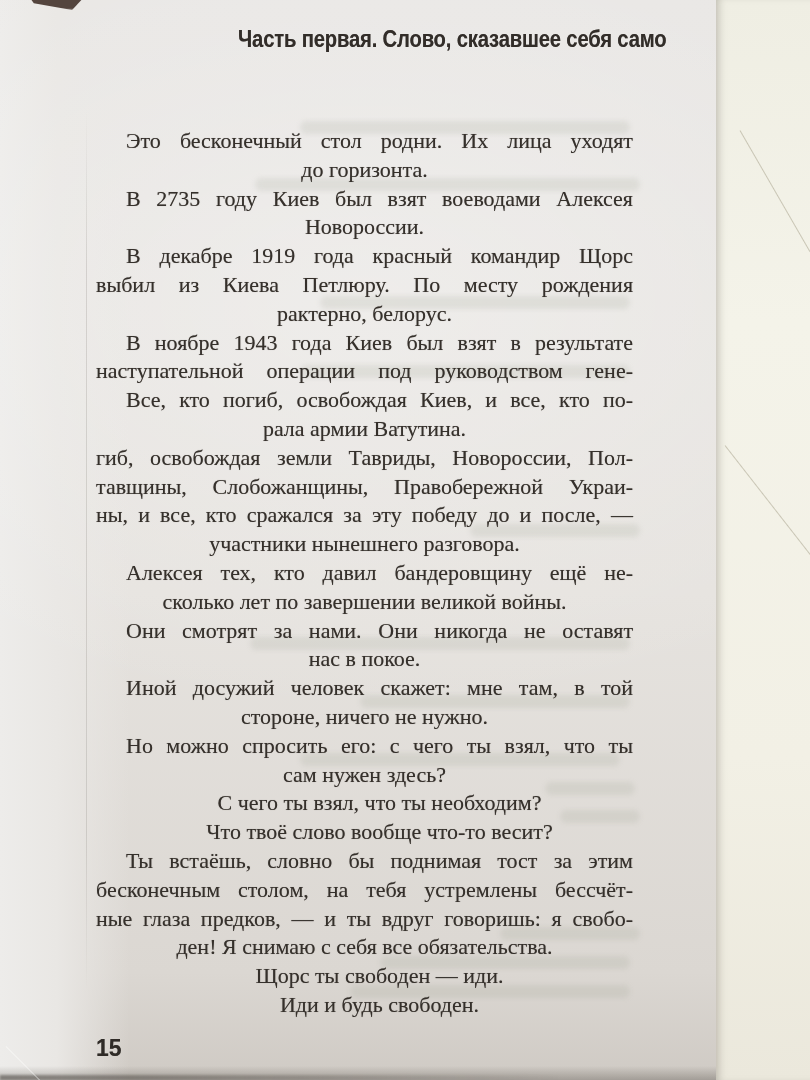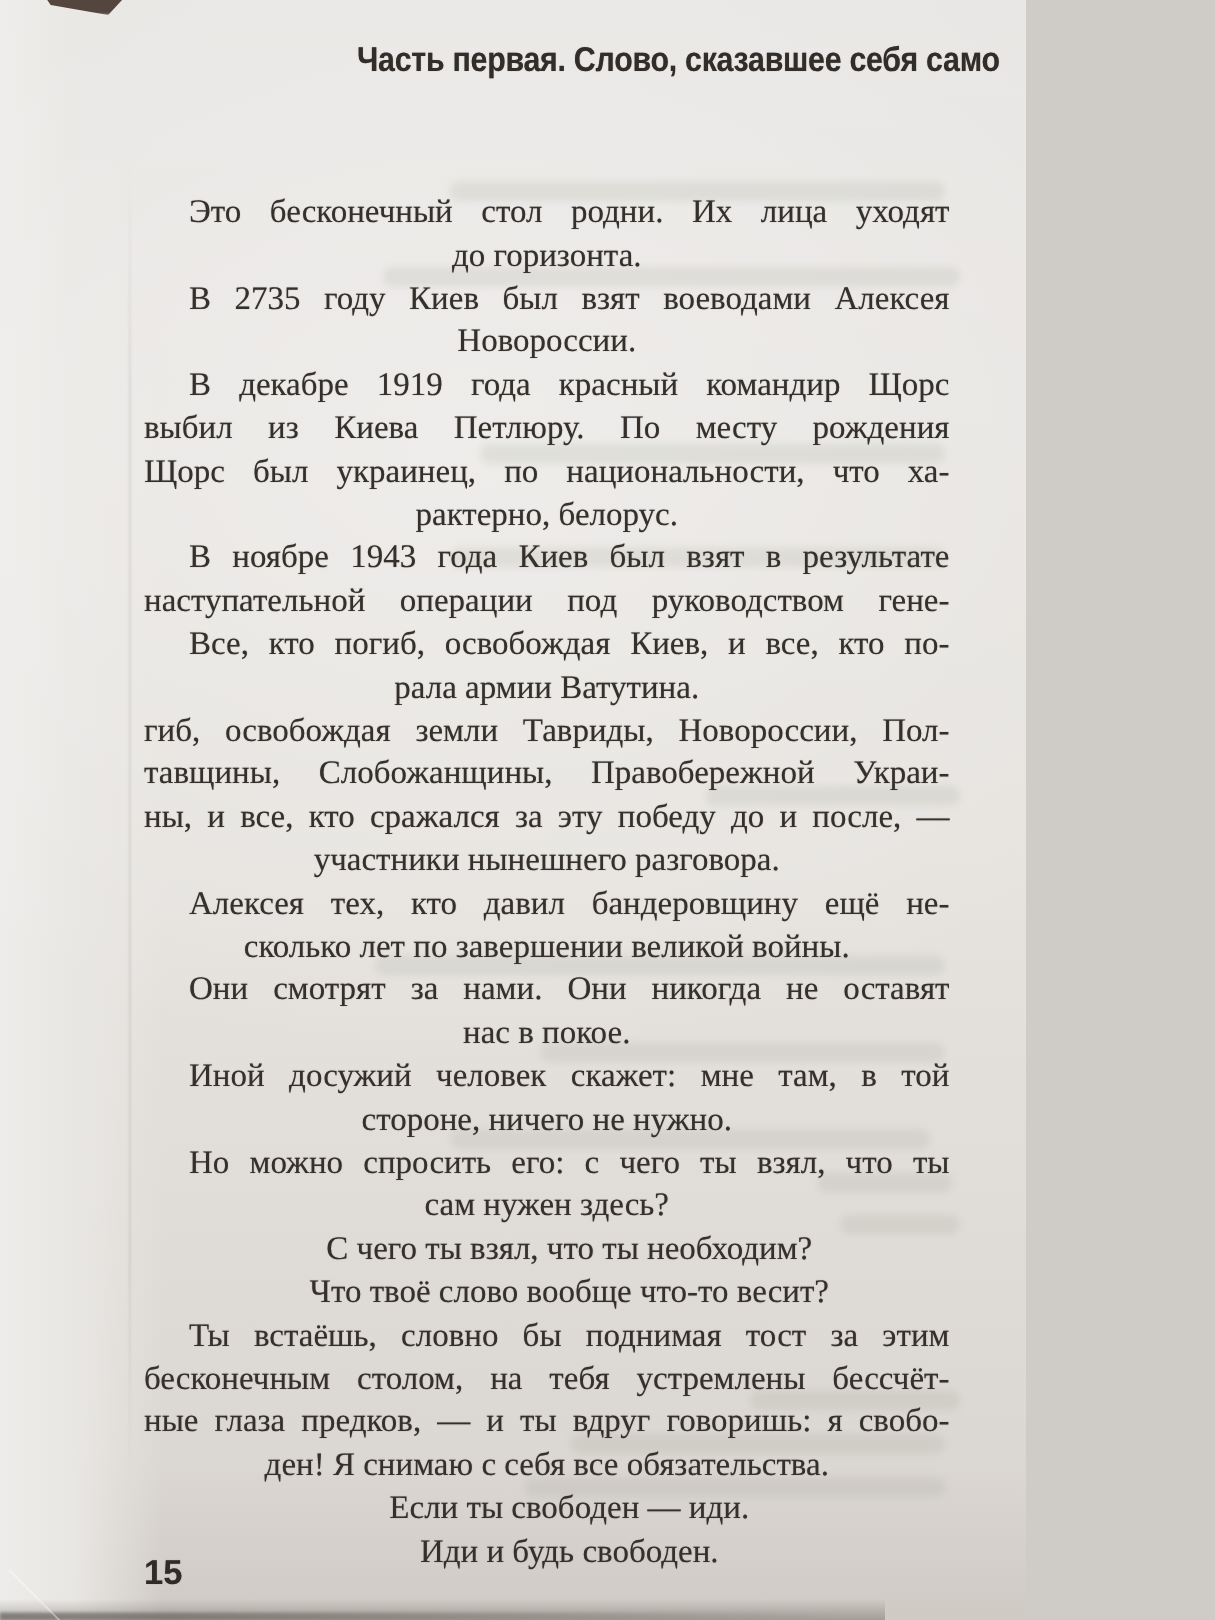--- a/index.html
+++ b/index.html
@@ -1,17 +1,17 @@
 <!DOCTYPE html>
 <html lang="ru"><head>
 <meta charset="utf-8">
 <style>
   html,body { margin:0; padding:0; background:#cfccc7; }
   .photo {
-    position:relative; width:684px; height:1080px; overflow:hidden;
+    position:relative; width:810px; height:1080px; overflow:hidden;
     font-family:"Liberation Serif", serif;
     background-color:#e5e2de;
     background-image:
       radial-gradient(ellipse 120% 55% at 45% 28%, rgba(255,255,255,0.30), rgba(255,255,255,0) 70%),
       linear-gradient(90deg, #edecea 0%, #e9e7e4 7%, rgba(233,231,228,0) 16%),
       linear-gradient(180deg, #e9e7e5 0%, #e6e3df 55%, #dbd7d2 90%, #cfcac4 100%);
   }
   
   .corner-wedge {
     position:absolute; left:28px; top:-5px; width:58px; height:15px;
@@ -107,21 +107,20 @@
 
   <div class="running-head">Часть первая. Слово, сказавшее себя само</div>
 
   <div class="text-block" id="text-block">
       <div class="line indent just">Это бесконечный стол родни. Их лица уходят</div>
       <div class="line">до горизонта.</div>
       <div class="line indent just">В 2735 году Киев был взят воеводами Алексея</div>
       <div class="line">Новороссии.</div>
       <div class="line indent just">В декабре 1919 года красный командир Щорс</div>
       <div class="line just">выбил из Киева Петлюру. По месту рождения</div>
-      <div class="line just">Щорс был украинец, по национальности, что ха-</div>
       <div class="line">рактерно, белорус.</div>
       <div class="line indent just">В ноябре 1943 года Киев был взят в результате</div>
       <div class="line just">наступательной операции под руководством гене-</div>
       <div class="line indent just">Все, кто погиб, освобождая Киев, и все, кто по-</div>
       <div class="line">рала армии Ватутина.</div>
       <div class="line just">гиб, освобождая земли Тавриды, Новороссии, Пол-</div>
       <div class="line just">тавщины, Слобожанщины, Правобережной Украи-</div>
       <div class="line just">ны, и все, кто сражался за эту победу до и после, —</div>
       <div class="line">участники нынешнего разговора.</div>
       <div class="line indent just">Алексея тех, кто давил бандеровщину ещё не-</div>
@@ -131,21 +130,21 @@
       <div class="line indent just">Иной досужий человек скажет: мне там, в той</div>
       <div class="line">стороне, ничего не нужно.</div>
       <div class="line indent just">Но можно спросить его: с чего ты взял, что ты</div>
       <div class="line">сам нужен здесь?</div>
       <div class="line indent">С чего ты взял, что ты необходим?</div>
       <div class="line indent">Что твоё слово вообще что-то весит?</div>
       <div class="line indent just">Ты встаёшь, словно бы поднимая тост за этим</div>
       <div class="line just">бесконечным столом, на тебя устремлены бессчёт-</div>
       <div class="line just">ные глаза предков, — и ты вдруг говоришь: я свобо-</div>
       <div class="line">ден! Я снимаю с себя все обязательства.</div>
-      <div class="line indent">Если ты свободен — иди.</div>
+      <div class="line indent">Щорс ты свободен — иди.</div>
       <div class="line indent">Иди и будь свободен.</div>
     </div>
 
   <div class="page-number">15</div>
 
   <div class="bottom-edge"></div>
   <div class="bottom-line"></div>
   <div class="crease c3"></div>
 
 </div>

